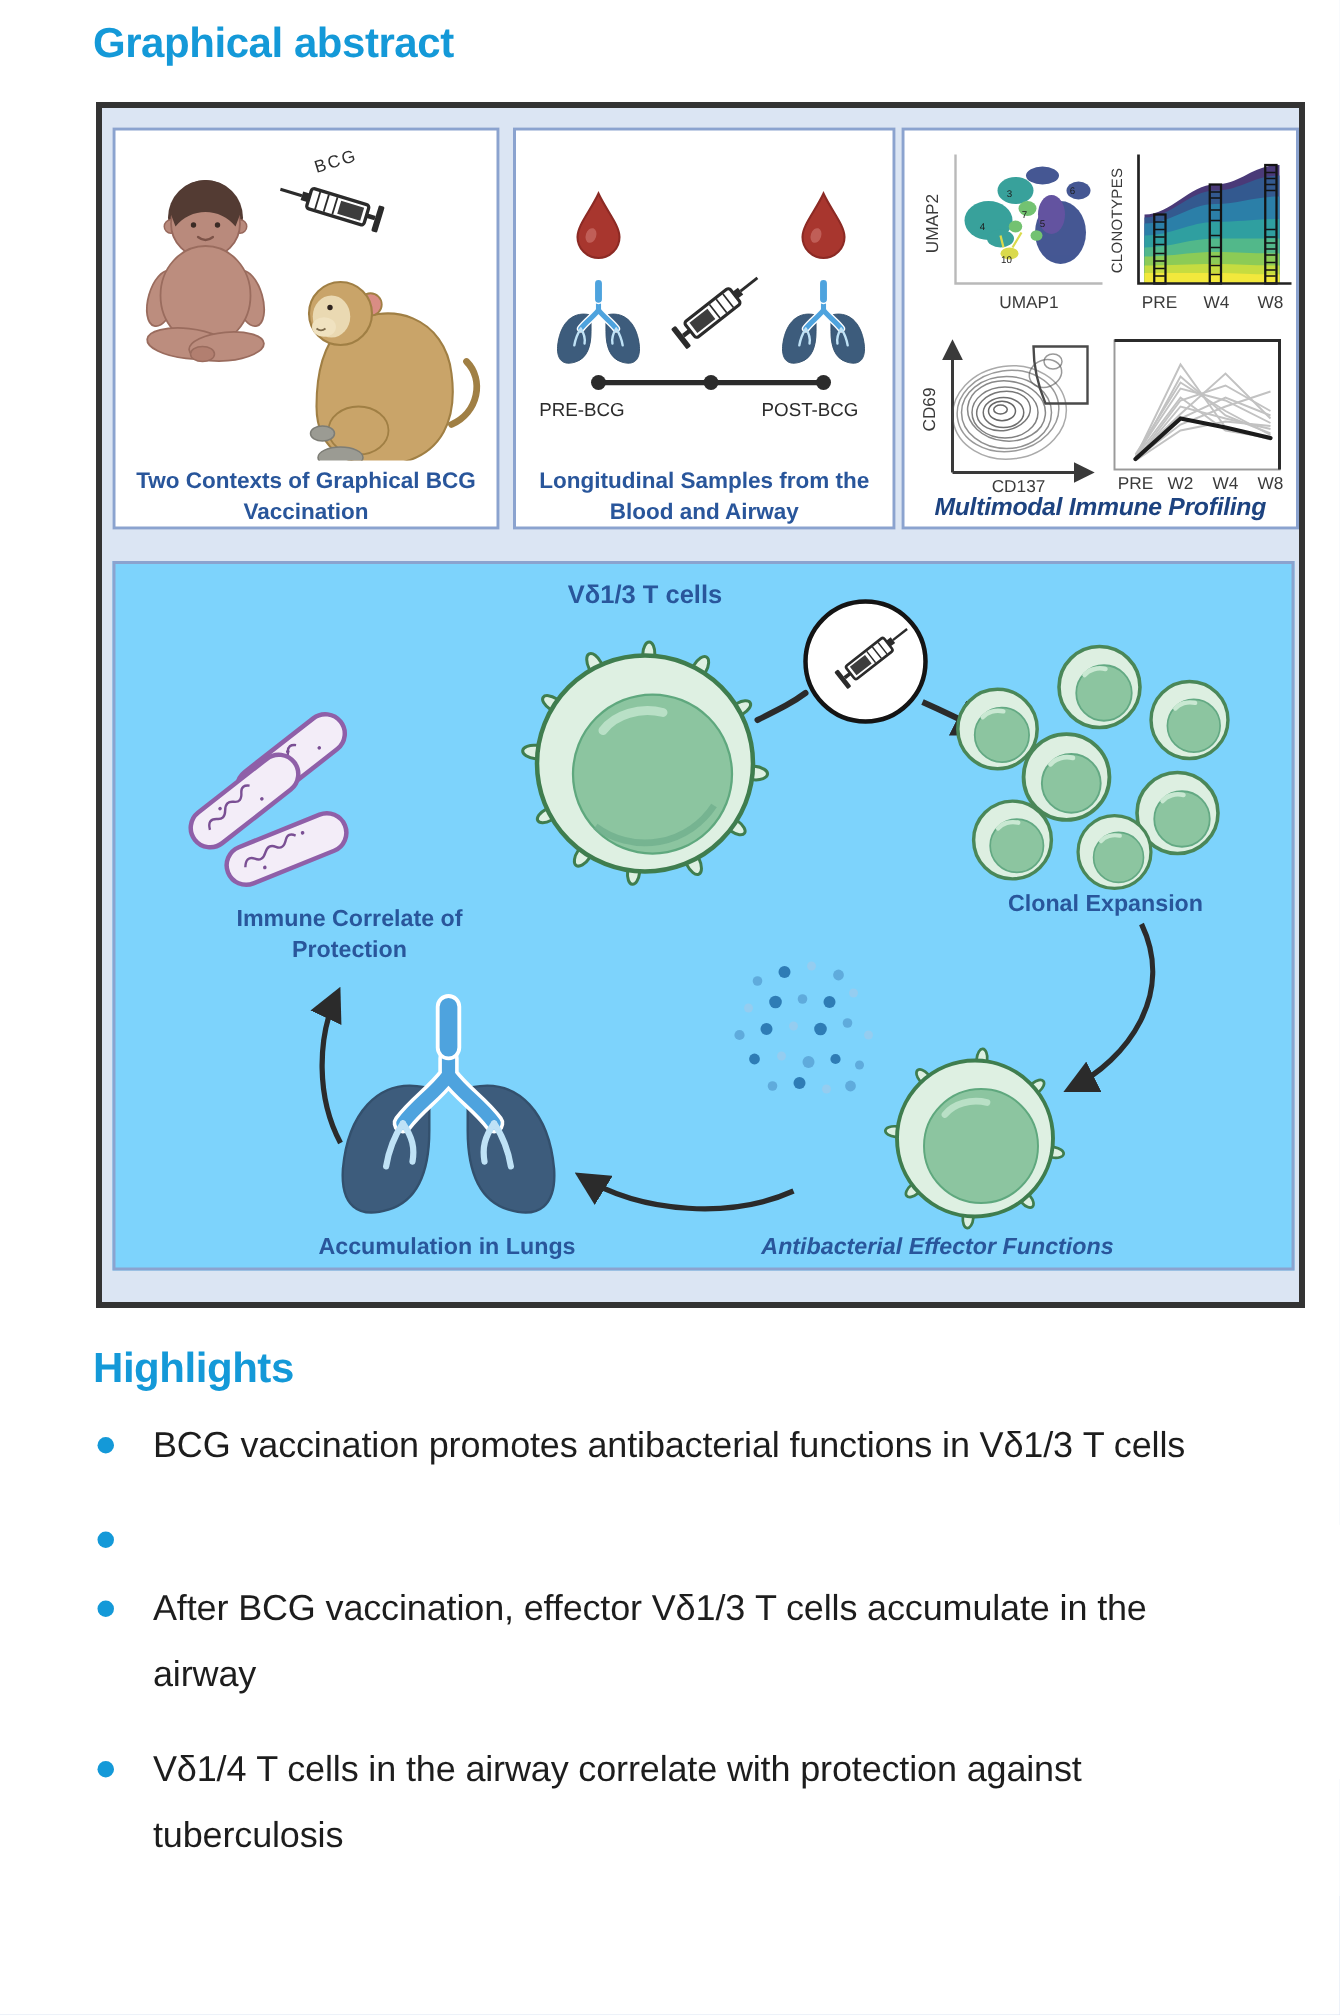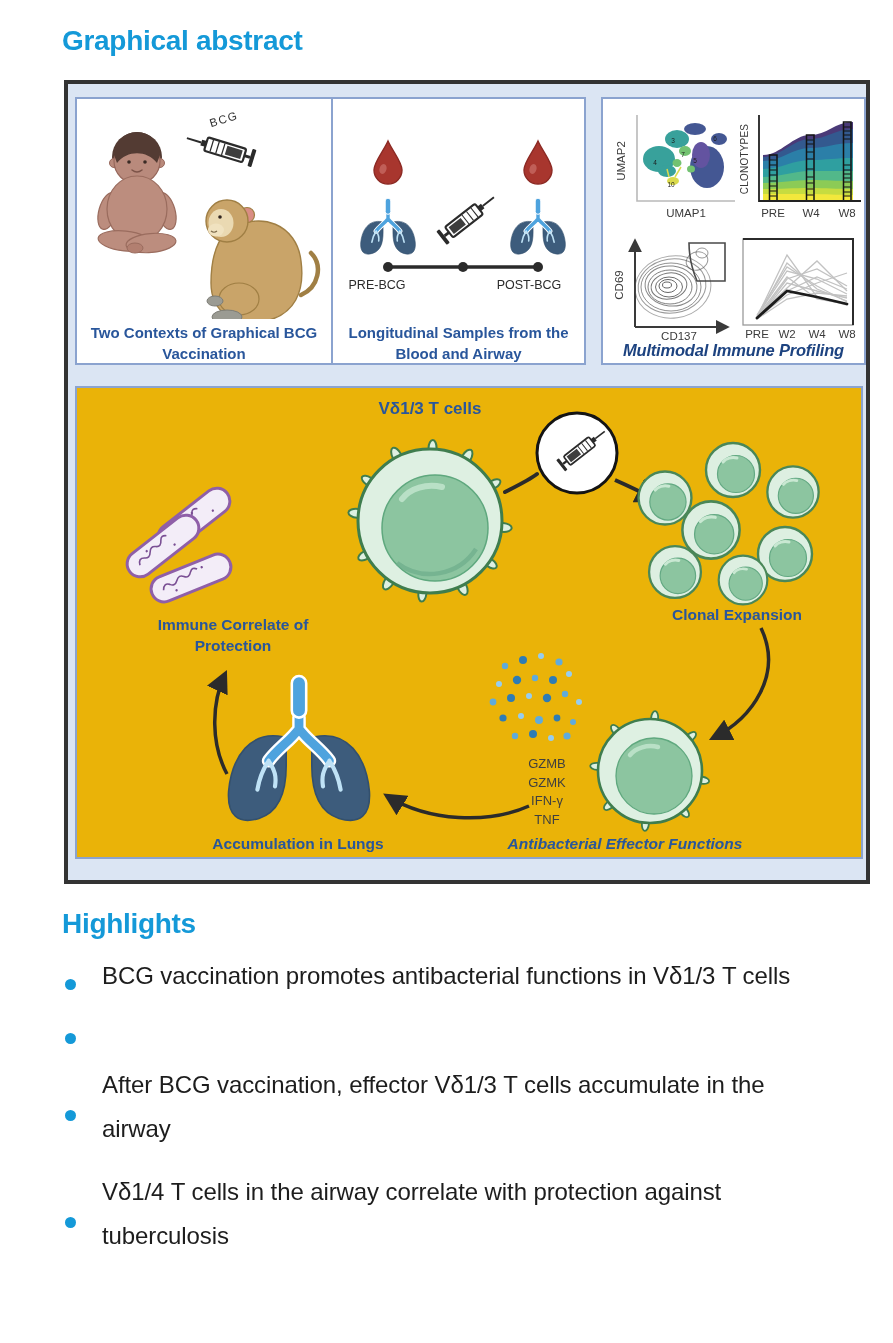--- a/index.html
+++ b/index.html
@@ -1,29 +1,29 @@
 <!DOCTYPE html>
 <html style="--accent: #1499d8; --navy: #29569b; --ink: #1d1d1d; --frame: #333333; --panel_border: #8ba3cf; --frame_bg: #dbe5f3;"><head>
 <meta charset="utf-8">
 <style>
   html,body{margin:0;padding:0;background:#fff;}
   body{font-family:"Liberation Sans",sans-serif;-webkit-font-smoothing:antialiased;}
-  .page{position:relative;width:893px;height:1264px;background:#fff;overflow:hidden;margin-top:12px;}
+  .page{position:relative;width:893px;height:1264px;background:#fff;overflow:hidden;}
 
   .h-title{position:absolute;font-size:28px;font-weight:700;color:var(--accent,#1499d8);letter-spacing:-0.3px;}
   #gaTitle{left:62px;top:13px;}
   #hlTitle{left:62px;top:896px;}
 
   .frame{position:absolute;left:64px;top:68px;width:806px;height:804px;border:4px solid var(--frame,#333);
          background:var(--frame_bg,#dbe5f3);box-sizing:border-box;}
   .panel{position:absolute;background:#fff;border:2px solid var(--panel_border,#8ba3cf);box-sizing:border-box;overflow:hidden;}
   #panelA{left:7px;top:13px;width:258px;height:268px;}
-  #panelB{left:263px;top:13px;width:255px;height:268px;}
+  #panelB{left:274px;top:13px;width:255px;height:268px;}
   #panelC{left:533px;top:13px;width:265px;height:268px;}
-  #panelM{left:7px;top:302px;width:788px;height:473px;background:#eab308;}
+  #panelM{left:7px;top:302px;width:788px;height:473px;background:#7dd3fc;}
 
   .art{position:absolute;left:0;top:0;}
   .pcap{position:absolute;left:0;width:100%;text-align:center;color:var(--navy,#29569b);
         font-weight:700;font-size:15px;line-height:21px;padding:0 8px;box-sizing:border-box;}
   #panelA .pcap,#panelB .pcap{top:223px;}
   #panelC .pcap{top:241px;font-size:16.5px;font-weight:800;letter-spacing:-0.2px;color:#1d4380;padding:0 2px;font-style:italic;}
 
   .mcap{position:absolute;text-align:center;color:var(--navy,#29569b);font-weight:700;font-size:15.5px;line-height:21px;}
   #capCell{left:253px;top:10px;width:200px;font-size:17px;}
   #capClonal{left:568px;top:216px;width:184px;}
@@ -32,21 +32,21 @@
   #capCorrelate{left:60px;top:226px;width:192px;}
 
   .mol{position:absolute;left:424px;top:367px;width:92px;text-align:center;
        font-size:13px;line-height:18.5px;color:#3f3f3f;}
 
   .axt{font-size:11.5px;fill:#3a3a3a;}
   .axts{font-size:10px;fill:#3a3a3a;letter-spacing:0.2px;}
   .clnum{font-size:6.5px;fill:#1c1c1c;}
 
   .hl{position:absolute;left:62px;top:942px;width:766px;}
-  .hl-item{display:flex;align-items:center;margin-bottom:19px;}
+  .hl-item{display:flex;align-items:flex-start;margin-bottom:19px;}
   .dot{width:11px;height:11px;border-radius:50%;background:var(--accent,#1499d8);
        margin:16px 26px 0 3px;flex:0 0 11px;}
   .hl-text{font-size:24px;line-height:44px;color:var(--ink,#1d1d1d);max-width:720px;letter-spacing:-0.1px;}
 </style>
 </head>
 <body>
 
 <svg width="0" height="0" style="position:absolute" aria-hidden="true">
   <defs>
     <marker id="ah" viewBox="0 0 10 10" refX="8" refY="5" markerWidth="6.5" markerHeight="6.5" orient="auto-start-reverse">
@@ -363,26 +363,20 @@
             <rect x="-42" y="-13" width="84" height="26" rx="13" fill="#f3edf8" stroke="#8f5fa8" stroke-width="3"></rect>
             <path d="M -30,1 q 3,-7 8,-3 q 4,4 8,-1 q 4,-5 8,-1 q 4,4 8,-2 q 3,-4 7,0" stroke="#7a4f94" stroke-width="1.6" fill="none"></path>
             <circle cx="-18" cy="6" r="1.2" fill="#7a4f94"></circle>
               <circle cx="14" cy="-6" r="1.2" fill="#7a4f94"></circle>
           </g>
         </g>
       </svg>
 
       <div class="mcap" id="capCell">Vδ1/3 T cells</div>
       <div class="mcap" id="capClonal">Clonal Expansion</div>
-      <div class="mol">
-        <div>GZMB</div>
-        <div>GZMK</div>
-        <div>IFN-γ</div>
-        <div>TNF</div>
-      </div>
       <div class="mcap" id="capEffector">Antibacterial Effector Functions</div>
       <div class="mcap" id="capLungs">Accumulation in Lungs</div>
       <div class="mcap" id="capCorrelate">Immune Correlate of Protection</div>
     </div>
   </div>
 
   <div class="h-title" id="hlTitle">Highlights</div>
   <div class="hl">
     <div class="hl-item">
       <span class="dot"></span>

